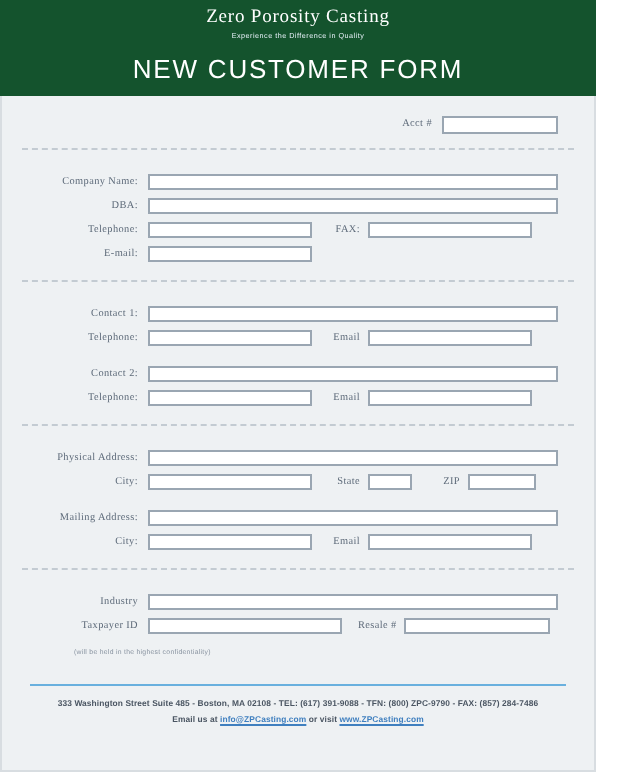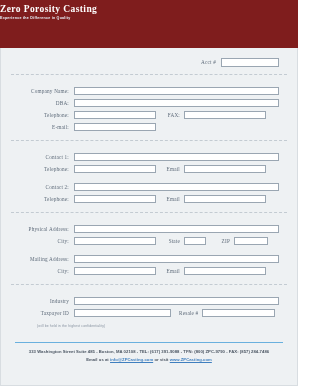--- a/index.html
+++ b/index.html
@@ -18,24 +18,24 @@
     width: 298px;
     height: 386px;
     background: #ffffff;
     box-sizing: border-box;
   }
 
   
   .banner {
     width: 100%;
     height: 48px;
-    background: #7f1d1d;
+    background: #14532d;
     box-sizing: border-box;
     padding-top: 4px;
-    font-weight: bold;
+    text-align: center;
   }
   .brand {
     color: #ffffff;
     font-family: "Liberation Serif", serif;
     font-size: 9.5px;
     letter-spacing: 0.4px;
     line-height: 11px;
     white-space: nowrap;
   }
   .tagline {
@@ -164,20 +164,21 @@
   .footer-line .lnk { color: #3f7fbf; text-decoration: underline; }
 </style>
 </head>
 <body>
 
 <div class="page">
 
   <div class="banner">
     <div class="brand">Zero Porosity Casting</div>
     <div class="tagline">Experience the Difference in Quality</div>
+    <div class="form-title">NEW CUSTOMER FORM</div>
   </div>
 
   <div class="sheet">
 
     <div class="acct-row">
       <span class="label acct-label">Acct #</span>
       <div class="box acct-box"></div>
     </div>
 
     <div class="divider"></div>

